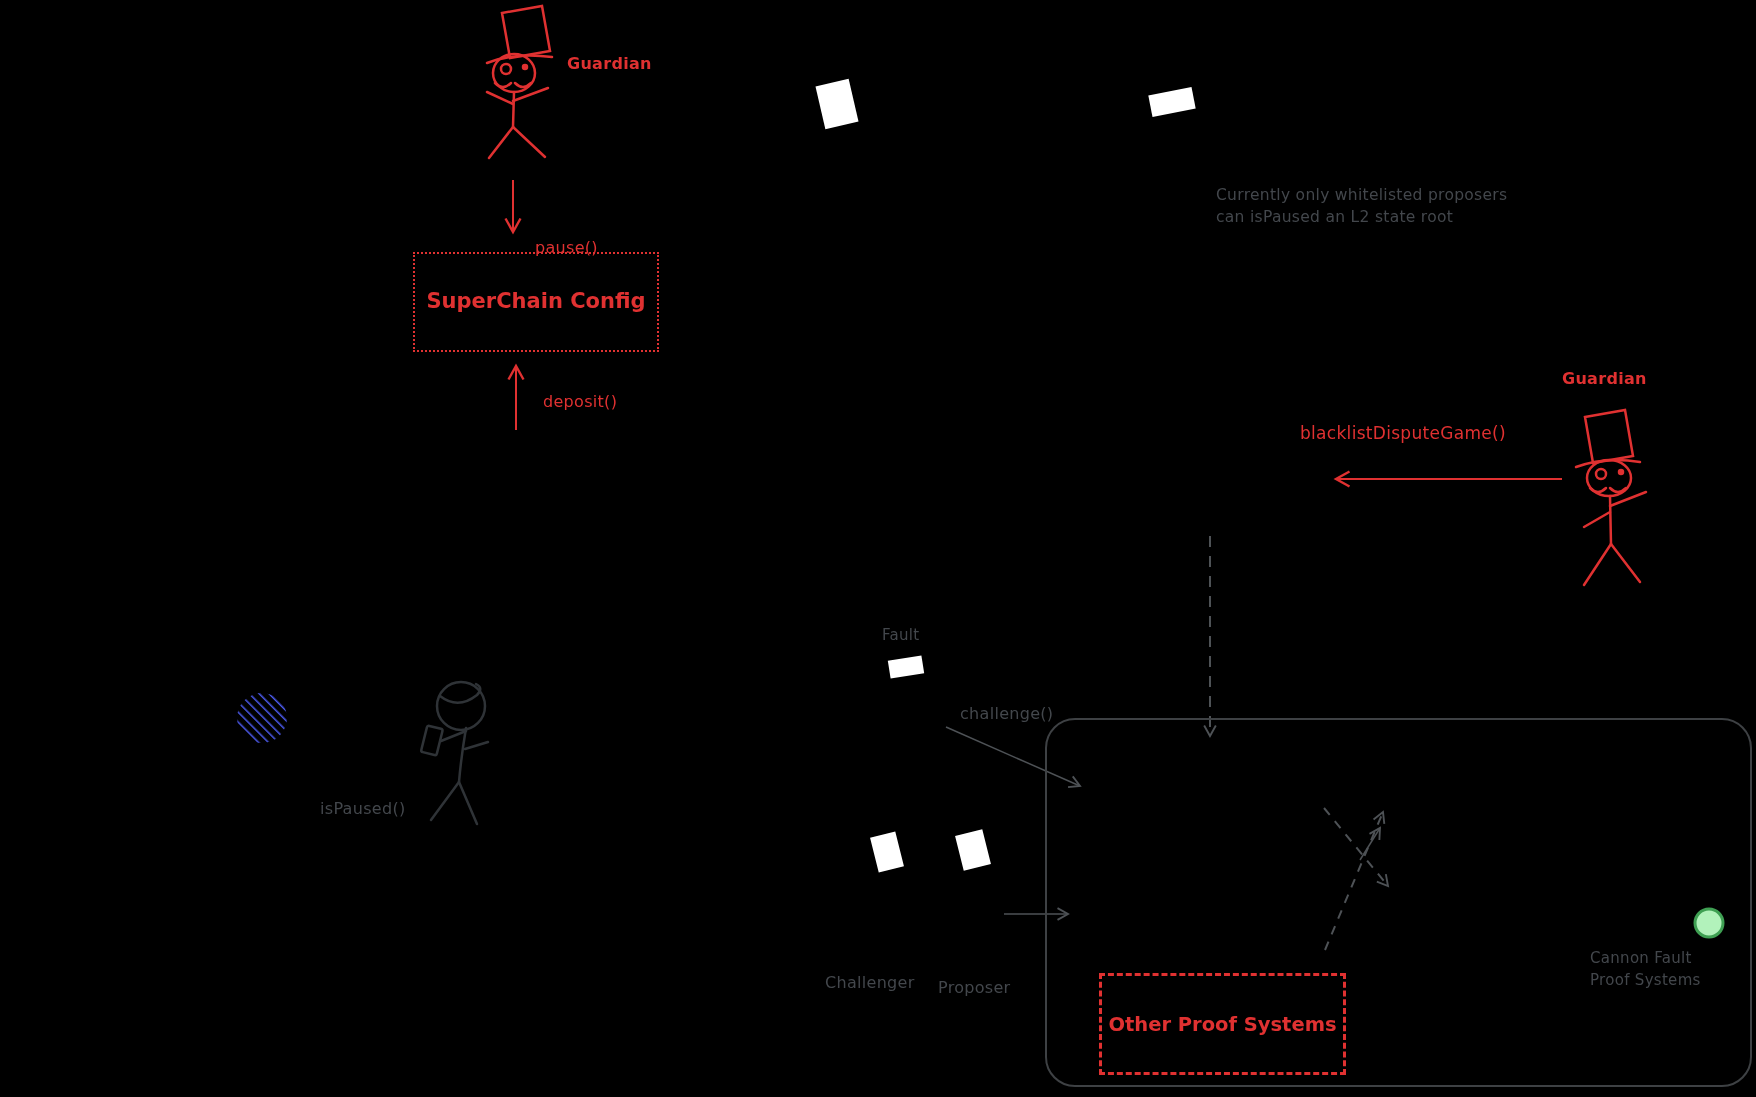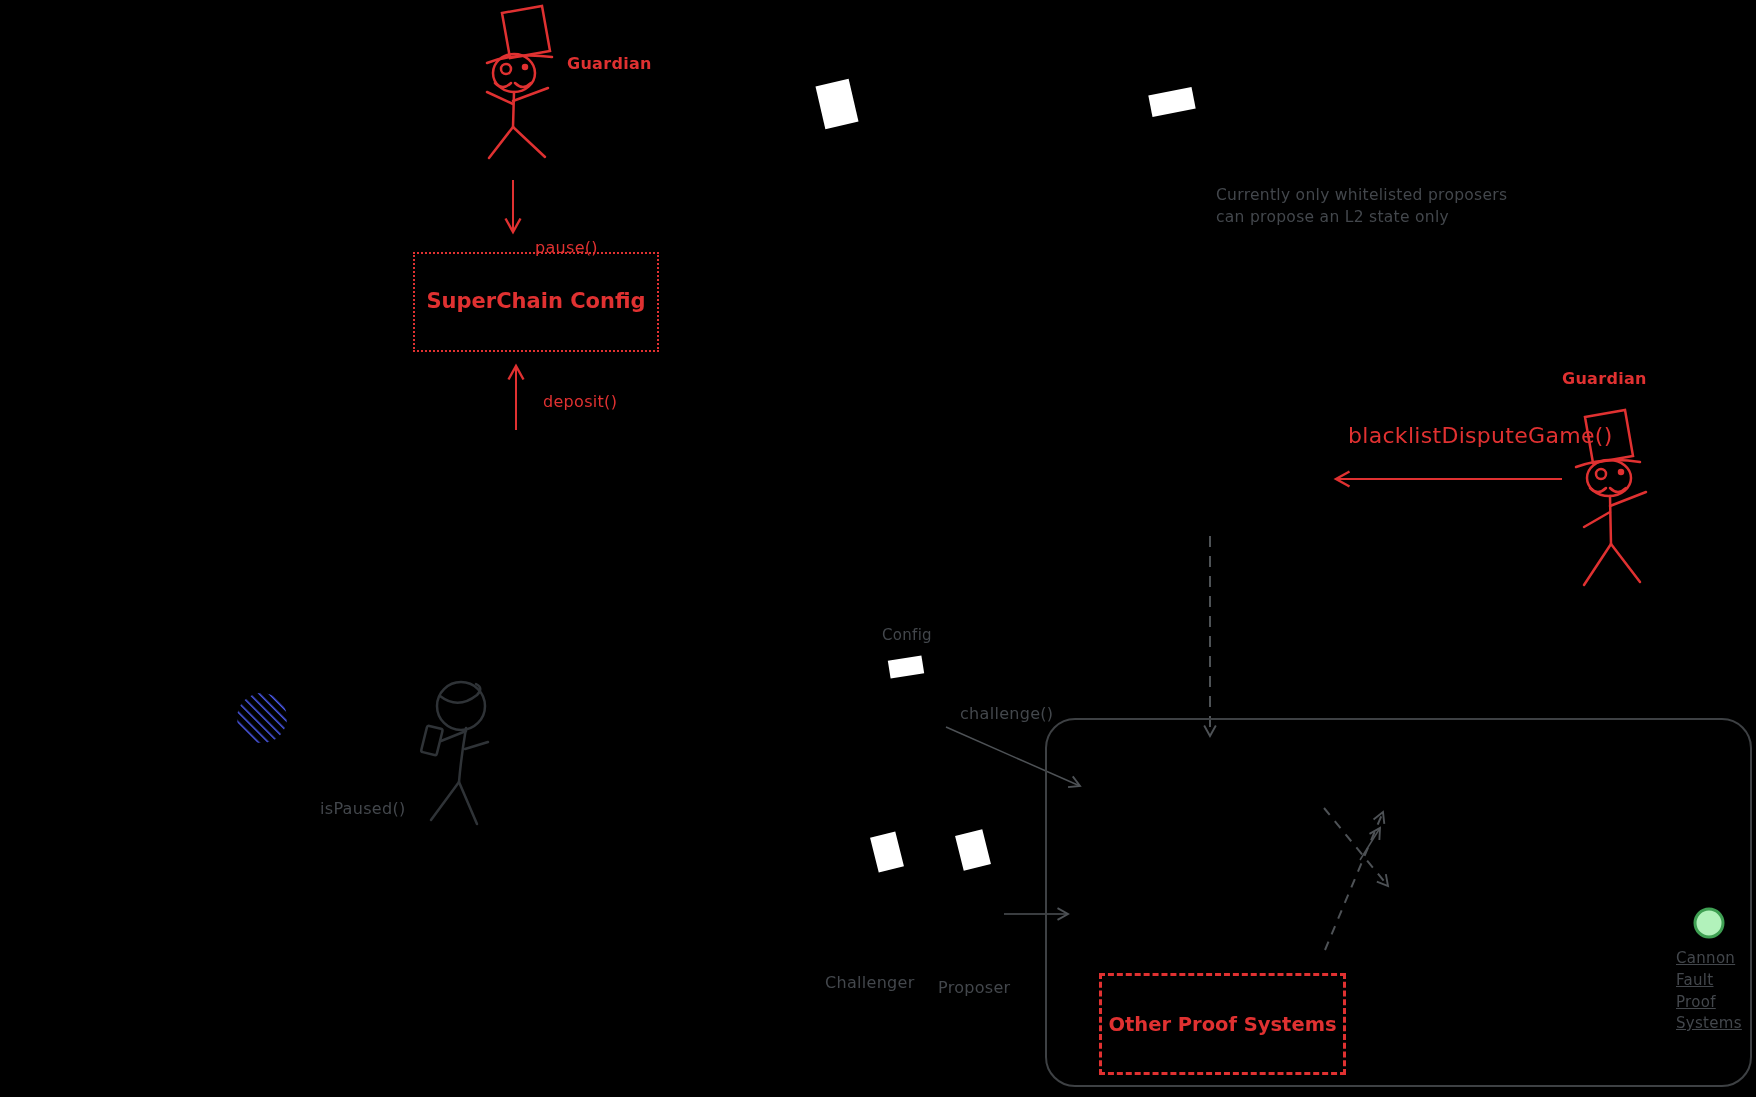--- a/index.html
+++ b/index.html
@@ -114,25 +114,25 @@
 
   <div class="box superchain">
     <div class="box-title red hand">SuperChain
 Config</div>
   </div>
 
   <div class="txt red lbl-guardian" style="left:567px;top:54px;">Guardian</div>
   <div class="txt red lbl-call" style="left:535px;top:194px;margin-top:44px;">pause()</div>
   <div class="txt red lbl-call" style="left:543px;top:392px;">deposit()</div>
   <div class="txt red lbl-guardian" style="left:1562px;top:369px;">Guardian</div>
-  <div class="txt red" style="left:1348px;top:423px;font-size:22px;">blacklistDisputeGame()</div>
+  <div class="txt red" style="left:1300px;top:423px;font-size:17px;">blacklistDisputeGame()</div>
 
   <div class="txt gray note" style="left:1216px;top:184px;">Currently only whitelisted proposers
-can propose an L2 state only</div>
-  <div class="txt gray" style="left:882px;top:626px;font-size:15px;">Config</div>
+can isPaused an L2 state root</div>
+  <div class="txt gray" style="left:882px;top:626px;font-size:15px;">Fault</div>
   <div class="txt gray" style="left:960px;top:704px;font-size:16px;">challenge()</div>
   <div class="txt gray" style="left:320px;top:799px;font-size:16px;">isPaused()</div>
   <div class="txt gray" style="left:825px;top:973px;font-size:16px;">Challenger</div>
   <div class="txt gray" style="left:938px;top:978px;font-size:16px;">Proposer</div>
-  <div class="txt gray cannon" style="left:1676px;top:948px;text-decoration:underline;">Cannon Fault
+  <div class="txt gray cannon" style="left:1590px;top:948px;">Cannon Fault
 Proof Systems</div>
 
 </div>
 
 </body></html>

